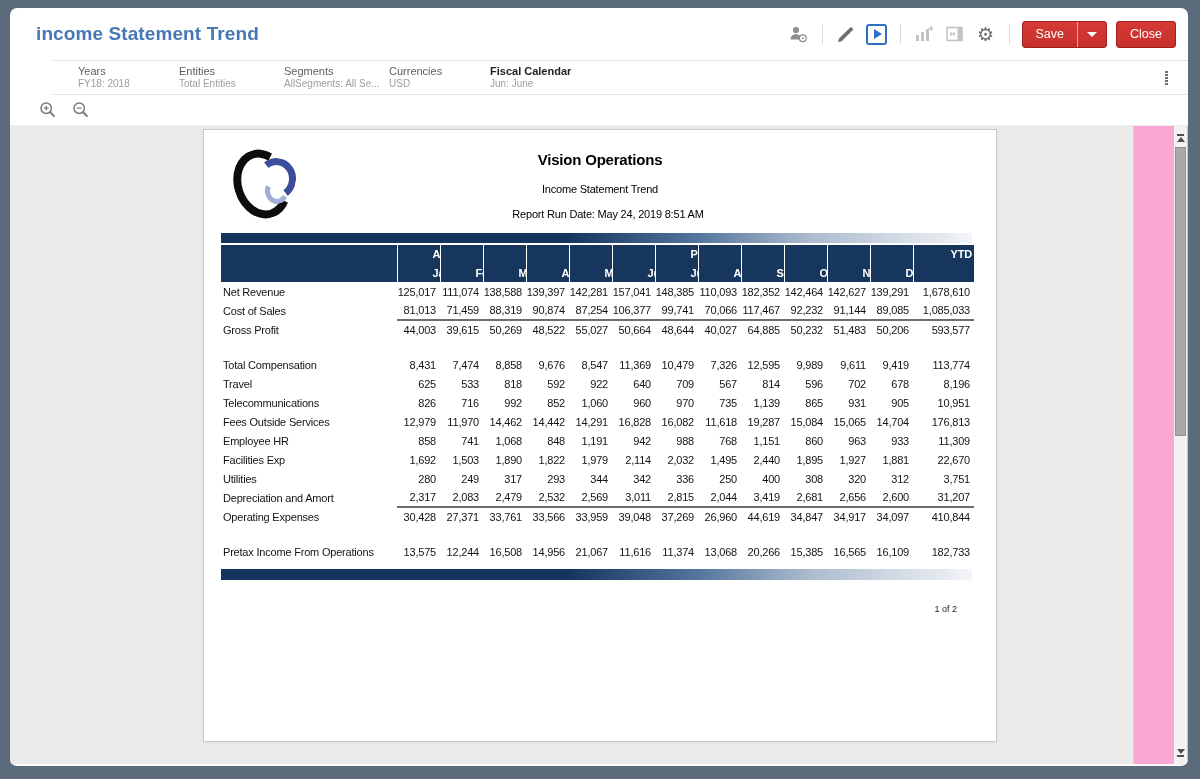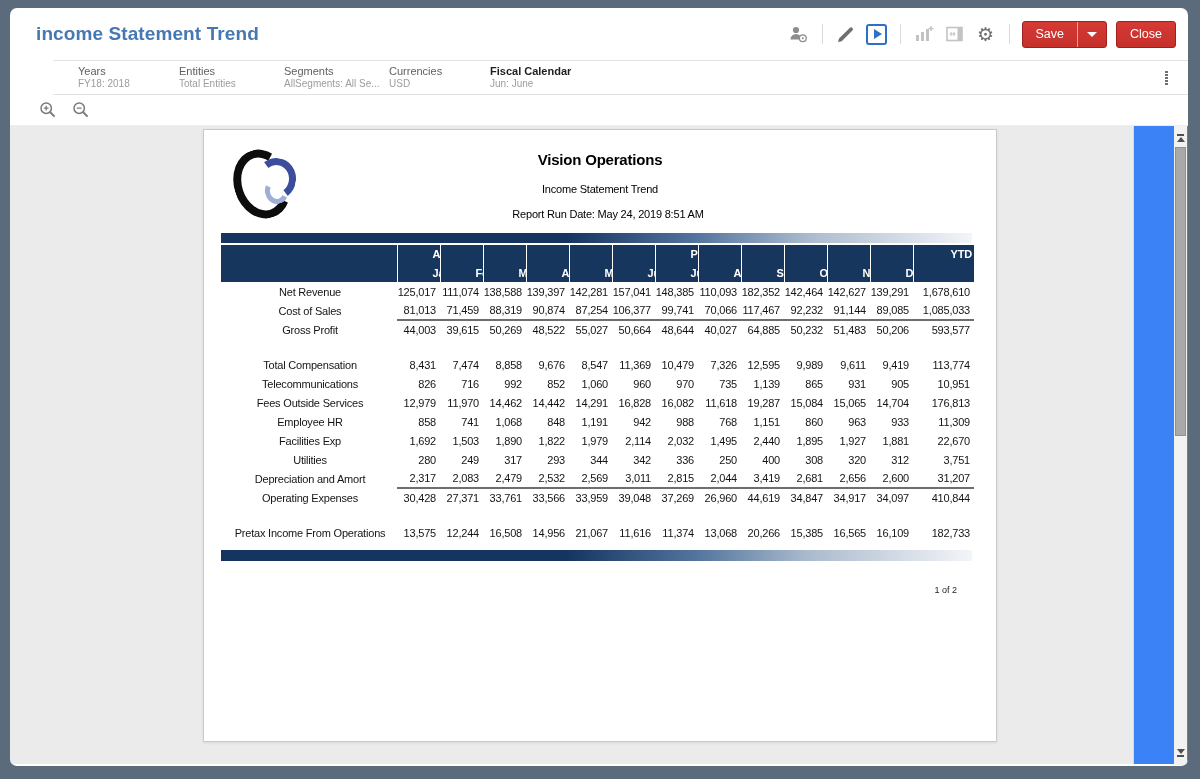--- a/index.html
+++ b/index.html
@@ -36,21 +36,21 @@
   .pov-dim.wide { width:105px; }
   .pov-label { font-size:11px; color:#5f5f5f; line-height:13px; }
   .pov-dim.bold .pov-label { color:#1f1f1f; font-weight:bold; }
   .pov-value { font-size:10px; color:#9d9d9d; line-height:12px; }
   .kebab { position:absolute; right:18px; top:8px; display:flex; flex-direction:column; gap:1px; cursor:pointer; padding:2px; }
   .kebab i { width:3px; height:2px; background:#6f6f6f; display:block; }
   
   .zoom-bar { height:30px; display:flex; align-items:center; gap:13px; padding-left:28px; }
   .zoom-bar .tb-icon { width:20px; height:20px; }
   
-  .content { position:relative; height:639px; background:#3b82f6; border-top:1px solid #eee; }
+  .content { position:relative; height:639px; background:#f9a8d4; border-top:1px solid #eee; }
   .canvas { position:absolute; left:0; top:0; bottom:0; width:1124px; background:#ebebeb; border-right:1px solid #d7d7d7; }
   .page { position:absolute; left:193px; top:3px; width:794px; height:613px; background:#fff;
           border:1px solid #c9c9c9; box-shadow:0 1px 3px rgba(0,0,0,.08); }
   
   .logo { position:absolute; left:28px; top:16px; width:78px; height:90px; }
   .arc-black { position:absolute; left:2px; top:3px; width:56px; height:70px; border:8px solid #0d0d0d;
                border-right-color:transparent; border-radius:50%; transform:rotate(-18deg); }
   .arc-blue { position:absolute; left:24px; top:12px; width:40px; height:42px; border:7px solid #3b4d9b;
               border-left-color:transparent; border-bottom-color:transparent; border-radius:50%; transform:rotate(8deg); }
   .arc-light { position:absolute; left:33px; top:33px; width:23px; height:25px; border:5px solid #9fafd8;
@@ -65,21 +65,21 @@
   .grad-top { margin-top:13px; }
   .grad-bottom { margin-top:8px; height:11px; }
   table.rpt { border-collapse:collapse; table-layout:fixed; width:753px; margin:2px 0 0 17px; }
   table.rpt th, table.rpt td { font-size:11px; letter-spacing:-.2px; overflow:hidden; white-space:nowrap; }
   thead th { background:#17365d; color:#fff; font-weight:bold; text-align:center;padding-left:35px; }
   thead tr.grp th { height:18px; }
   thead tr.mon th { height:19px; }
   thead th + th { border-left:1px solid rgba(255,255,255,.38); }
   tbody tr { height:19px; }
   tbody tr.spacer { height:16px; }
-  tbody th.row-label { text-align:center; font-weight:normal; color:#141414; padding-left:2px; }
+  tbody th.row-label { text-align:left; font-weight:normal; color:#141414; padding-left:2px; }
   tbody td { text-align:right; padding-right:4px; color:#141414; }
   tbody tr.rule td { border-top:2px solid #6e6e6e; }
   .page-num { text-align:right; margin:24px 39px 0 0; font-size:9px; color:#222; }
   
   .scrollbar { position:absolute; right:1px; top:0; width:13px; height:639px; background:#f2f2f2; }
   .sb-btn { position:absolute; left:0; width:13px; height:16px; display:flex; flex-direction:column; align-items:center; justify-content:center; gap:1px; cursor:pointer; }
   .sb-btn.up { top:4px; } .sb-btn.down { bottom:4px; }
   .sb-bar { width:7px; height:2px; background:#4f4f4f; }
   .tri-up { width:0; height:0; border-left:4px solid transparent; border-right:4px solid transparent; border-bottom:5px solid #4f4f4f; }
   .tri-down { width:0; height:0; border-left:4px solid transparent; border-right:4px solid transparent; border-top:5px solid #4f4f4f; }
@@ -324,20 +324,36 @@
                 <td>11,369</td>
                 <td>10,479</td>
                 <td>7,326</td>
                 <td>12,595</td>
                 <td>9,989</td>
                 <td>9,611</td>
                 <td>9,419</td>
                 <td>113,774</td>
               </tr>
               <tr>
+                <th class="row-label">Travel</th>
+                <td>625</td>
+                <td>533</td>
+                <td>818</td>
+                <td>592</td>
+                <td>922</td>
+                <td>640</td>
+                <td>709</td>
+                <td>567</td>
+                <td>814</td>
+                <td>596</td>
+                <td>702</td>
+                <td>678</td>
+                <td>8,196</td>
+              </tr>
+              <tr>
                 <th class="row-label">Telecommunications</th>
                 <td>826</td>
                 <td>716</td>
                 <td>992</td>
                 <td>852</td>
                 <td>1,060</td>
                 <td>960</td>
                 <td>970</td>
                 <td>735</td>
                 <td>1,139</td>

